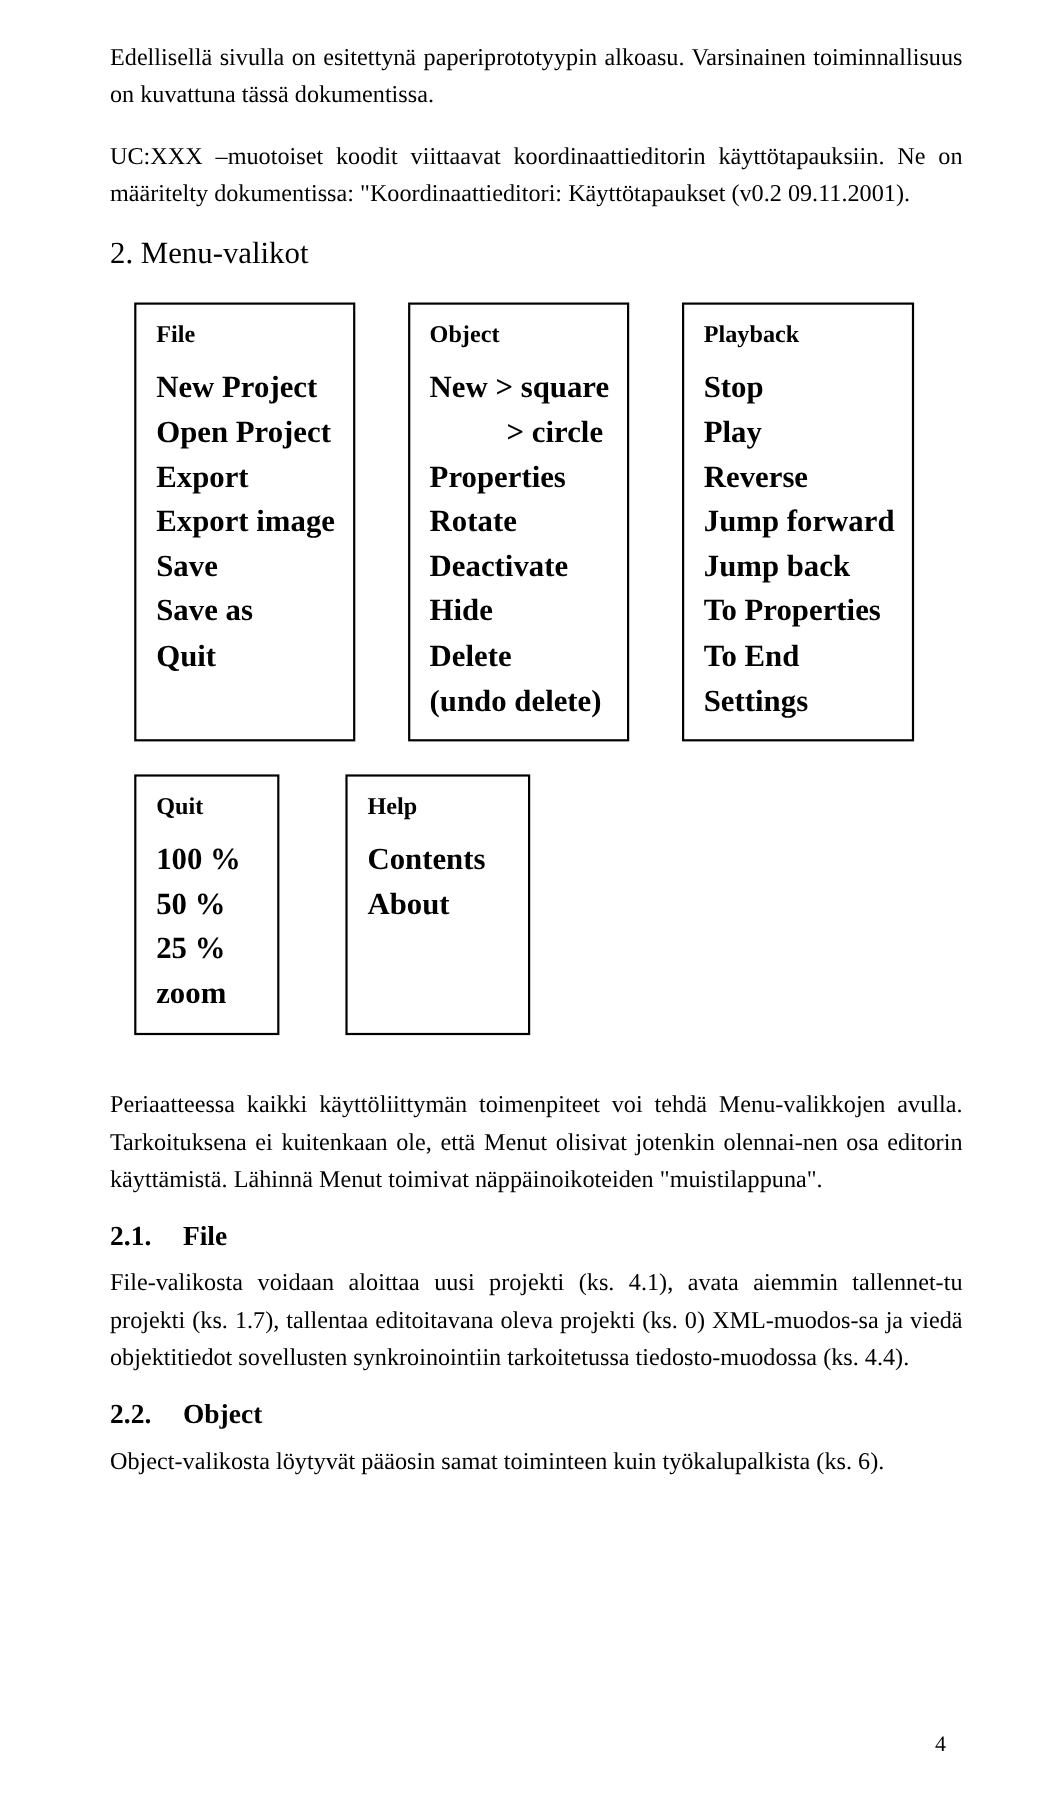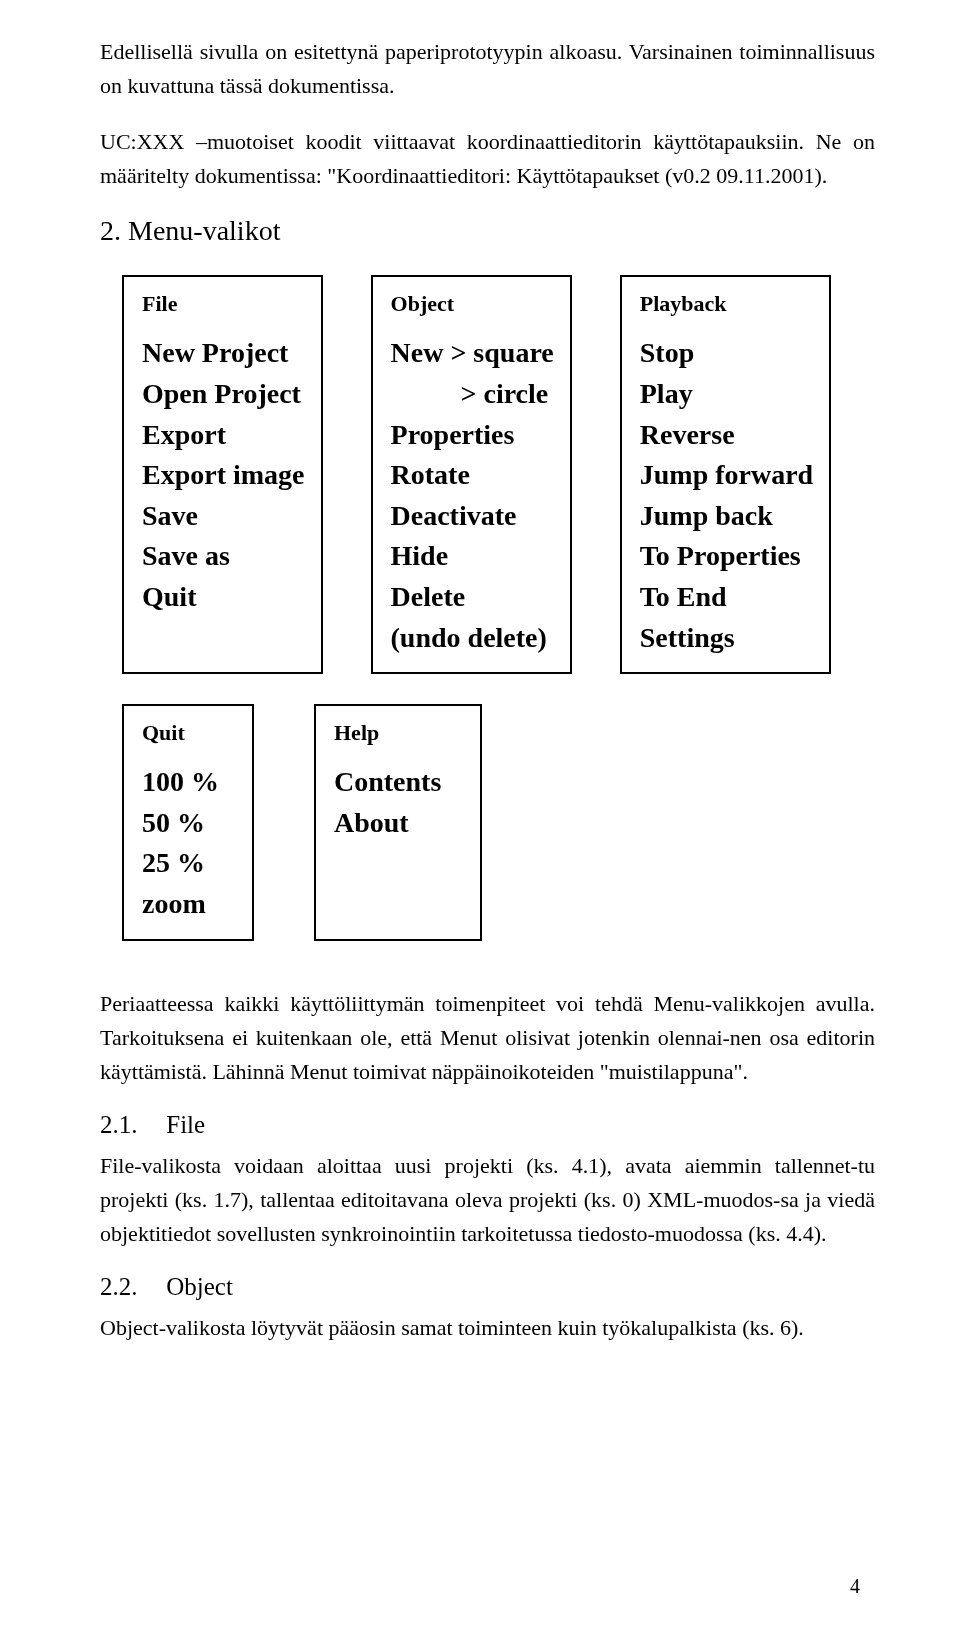--- a/index.html
+++ b/index.html
@@ -24,21 +24,21 @@
       margin: 0 0 22px 0;
       text-align: justify;
     }
     h2.section-heading {
       font-size: 28px;
       font-weight: normal;
       margin: 20px 0 28px 0;
     }
     h3.subsection-heading {
       font-size: 25px;
-      font-weight: normal;
+      font-weight: bold;
       margin: 18px 0 10px 0;
     }
     .h3-num { display: inline-block; min-width: 60px; }
     .menu-row {
       display: flex;
       gap: 48px;
       margin-bottom: 30px;
     }
     .menu-row.second { margin-bottom: 46px; padding-left: 22px; gap: 60px;}
     .menu-row.first { padding-left: 22px; }

